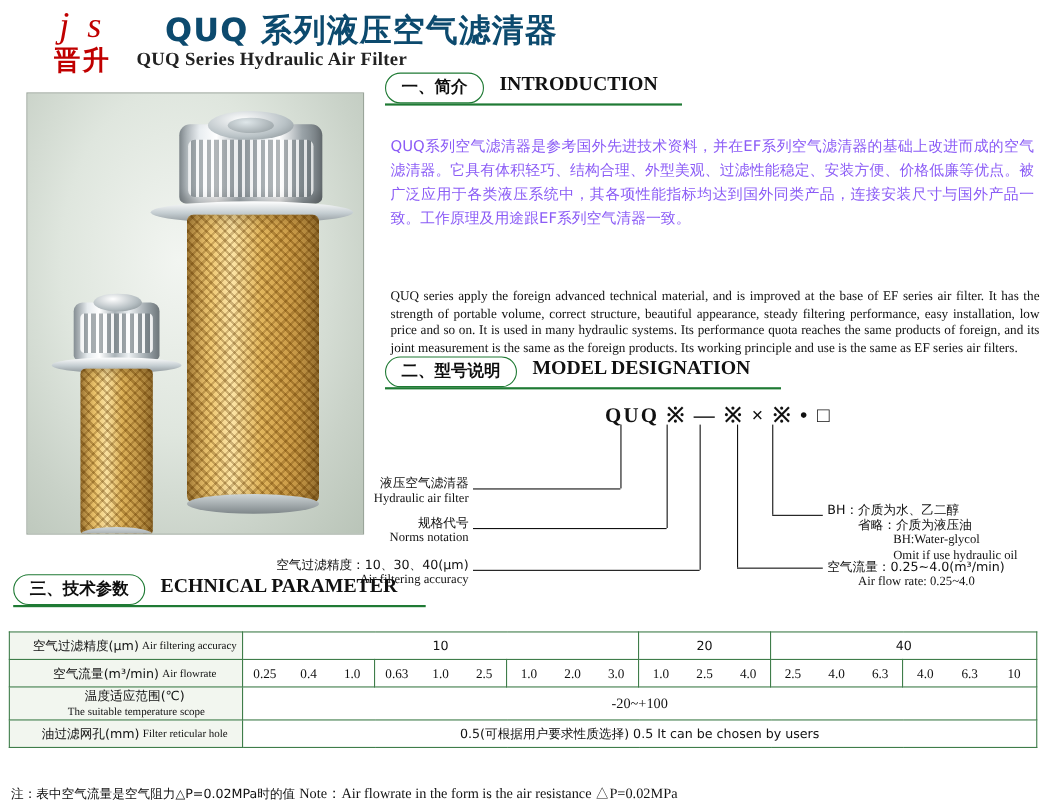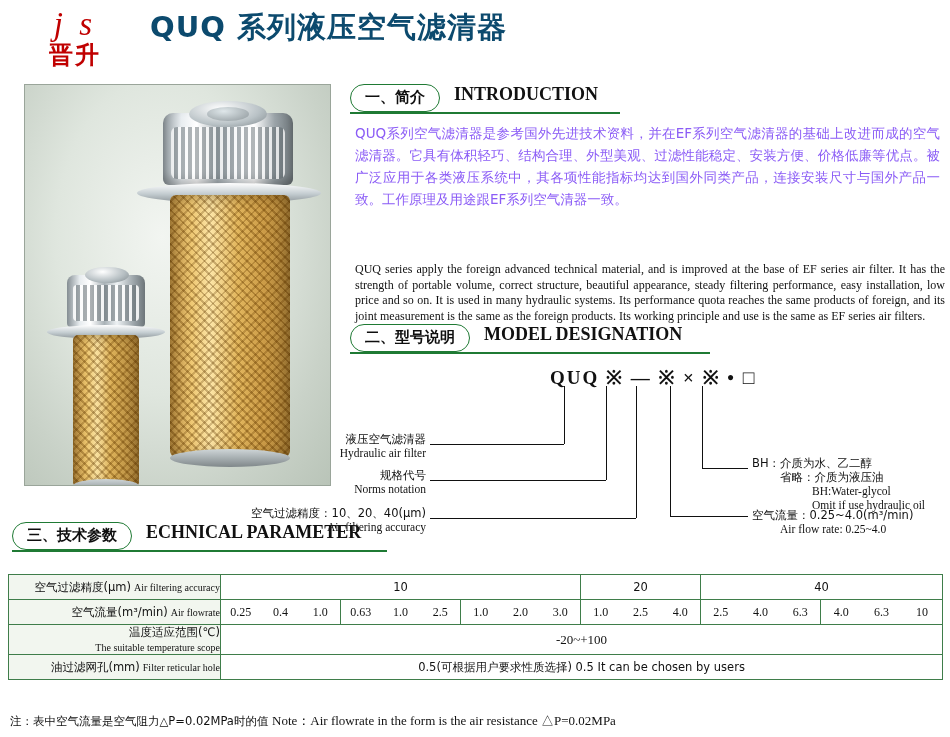--- a/index.html
+++ b/index.html
@@ -95,21 +95,21 @@
   .md-lbl{position:absolute;font-family:"DejaVu Sans",sans-serif;font-size:11.5px;line-height:14px;color:#111;white-space:nowrap;}
   .md-lbl .en{font-family:"Liberation Serif",serif;font-size:11.5px;}
   .md-lbl.r{text-align:right;}
 
   
   .tbl-wrap{position:absolute;left:8px;top:574px;width:934px;}
   table{border-collapse:collapse;width:934px;table-layout:fixed;}
   td{border:1px solid #3f7d4a;padding:0;height:24px;font-size:11.5px;text-align:center;color:#111;
      font-family:"DejaVu Sans",sans-serif;}
   td.hdr{background:#e8f0e4;height:30px;}
-  .rowlbl{background:#f2f6ef;font-size:11.5px;text-align:right;padding-left:16px;}
+  .rowlbl{background:#f2f6ef;font-size:11.5px;text-align:center;padding-left:16px;}
   .rowlbl .en{font-family:"Liberation Serif",serif;font-size:10px;display:inline-block;vertical-align:middle;line-height:11px;margin-left:3px;}
   .hdr-type{position:relative;background:#e8f0e4;}
   .hdr-type .p1{position:absolute;right:5px;top:2px;font-size:11px;}
   .hdr-type .p2{position:absolute;left:5px;bottom:2px;font-size:11px;}
   .hdr-type .slash{position:absolute;left:0;top:0;width:100%;height:100%;}
   .model{font-family:"Liberation Serif",serif;font-size:13px;}
   .note{position:absolute;left:10px;top:712px;font-family:"DejaVu Sans",sans-serif;font-size:11.5px;color:#111;}
   .note .en{font-family:"Liberation Serif",serif;font-size:13px;}
   .cell-split{display:flex;width:100%;height:100%;}
   .cell-split>span{flex:1;display:flex;align-items:center;justify-content:center;font-family:"Liberation Serif",serif;font-size:12px;}
@@ -117,41 +117,42 @@
 </head>
 <body>
 
 <div class="page">
 
   <div class="logo">
     <div class="latin">j s</div>
     <div class="cn">晋升</div>
   </div>
   <div class="title-cn">QUQ 系列液压空气滤清器</div>
+  <div class="title-en">QUQ Series Hydraulic Air Filter</div>
 
   <div class="photo">
     <div class="ph2-cap">
         <div class="top"></div>
         <div class="ribs"></div>
       </div>
     <div class="ph2-flange"></div>
     <div class="ph2-body"></div>
     <div class="ph2-bot"></div>
 
     <div class="ph-cap">
         <div class="top"></div>
         <div class="top2"></div>
         <div class="ribs"></div>
       </div>
     <div class="ph-flange"></div>
     <div class="ph-body"></div>
     <div class="ph-bot"></div>
   </div>
 
-  <div class="sec" style="left:350px;top:84px;text-align:center;">
+  <div class="sec" style="left:350px;top:66px;text-align:center;">
     <span class="pill">一、简介</span>
     <span class="en">INTRODUCTION</span>
     <div class="ul" style="top:28px;width:270px;"></div>
   </div>
 
   <div class="intro-cn">QUQ系列空气滤清器是参考国外先进技术资料，并在EF系列空气滤清器的基础上改进而成的空气滤清器。它具有体积轻巧、结构合理、外型美观、过滤性能稳定、安装方便、价格低廉等优点。被广泛应用于各类液压系统中，其各项性能指标均达到国外同类产品，连接安装尺寸与国外产品一致。工作原理及用途跟EF系列空气清器一致。</div>
   <div class="intro-en">QUQ series apply the foreign advanced technical material, and is improved at the base of EF series air filter. It has the strength of portable volume, correct structure, beautiful appearance, steady filtering performance, easy installation, low price and so on. It is used in many hydraulic systems. Its performance quota reaches the same products of foreign, and its joint measurement is the same as the foreign products. Its working principle and use is the same as EF series air filters.</div>
 
   <div class="sec" style="left:350px;top:324px;">
     <span class="pill">二、型号说明</span>
@@ -179,21 +180,21 @@
 
     <div class="md-lbl r" style="left:-120px;top:110px;width:206px;">
       <div>规格代号</div>
       <div class="en">Norms notation</div>
     </div>
     <div class="md-lbl r" style="left:-120px;top:74px;width:206px;">
       <div>液压空气滤清器</div>
       <div class="en">Hydraulic air filter</div>
     </div>
     <div class="md-lbl r" style="left:-190px;top:148px;width:276px;">
-      <div>空气过滤精度：10、20、40(μm)</div>
+      <div>空气过滤精度：10、30、40(μm)</div>
       <div class="en">Air filtering accuracy</div>
     </div>
 
     <div class="md-lbl" style="left:412px;top:98px;">
       <div>BH：介质为水、乙二醇</div>
       <div style="padding-left:28px;">省略：介质为液压油</div>
       <div class="en" style="padding-left:60px;">BH:Water-glycol</div>
       <div class="en" style="padding-left:60px;">Omit if use hydraulic oil</div>
     </div>
     <div class="md-lbl" style="left:412px;top:150px;">

